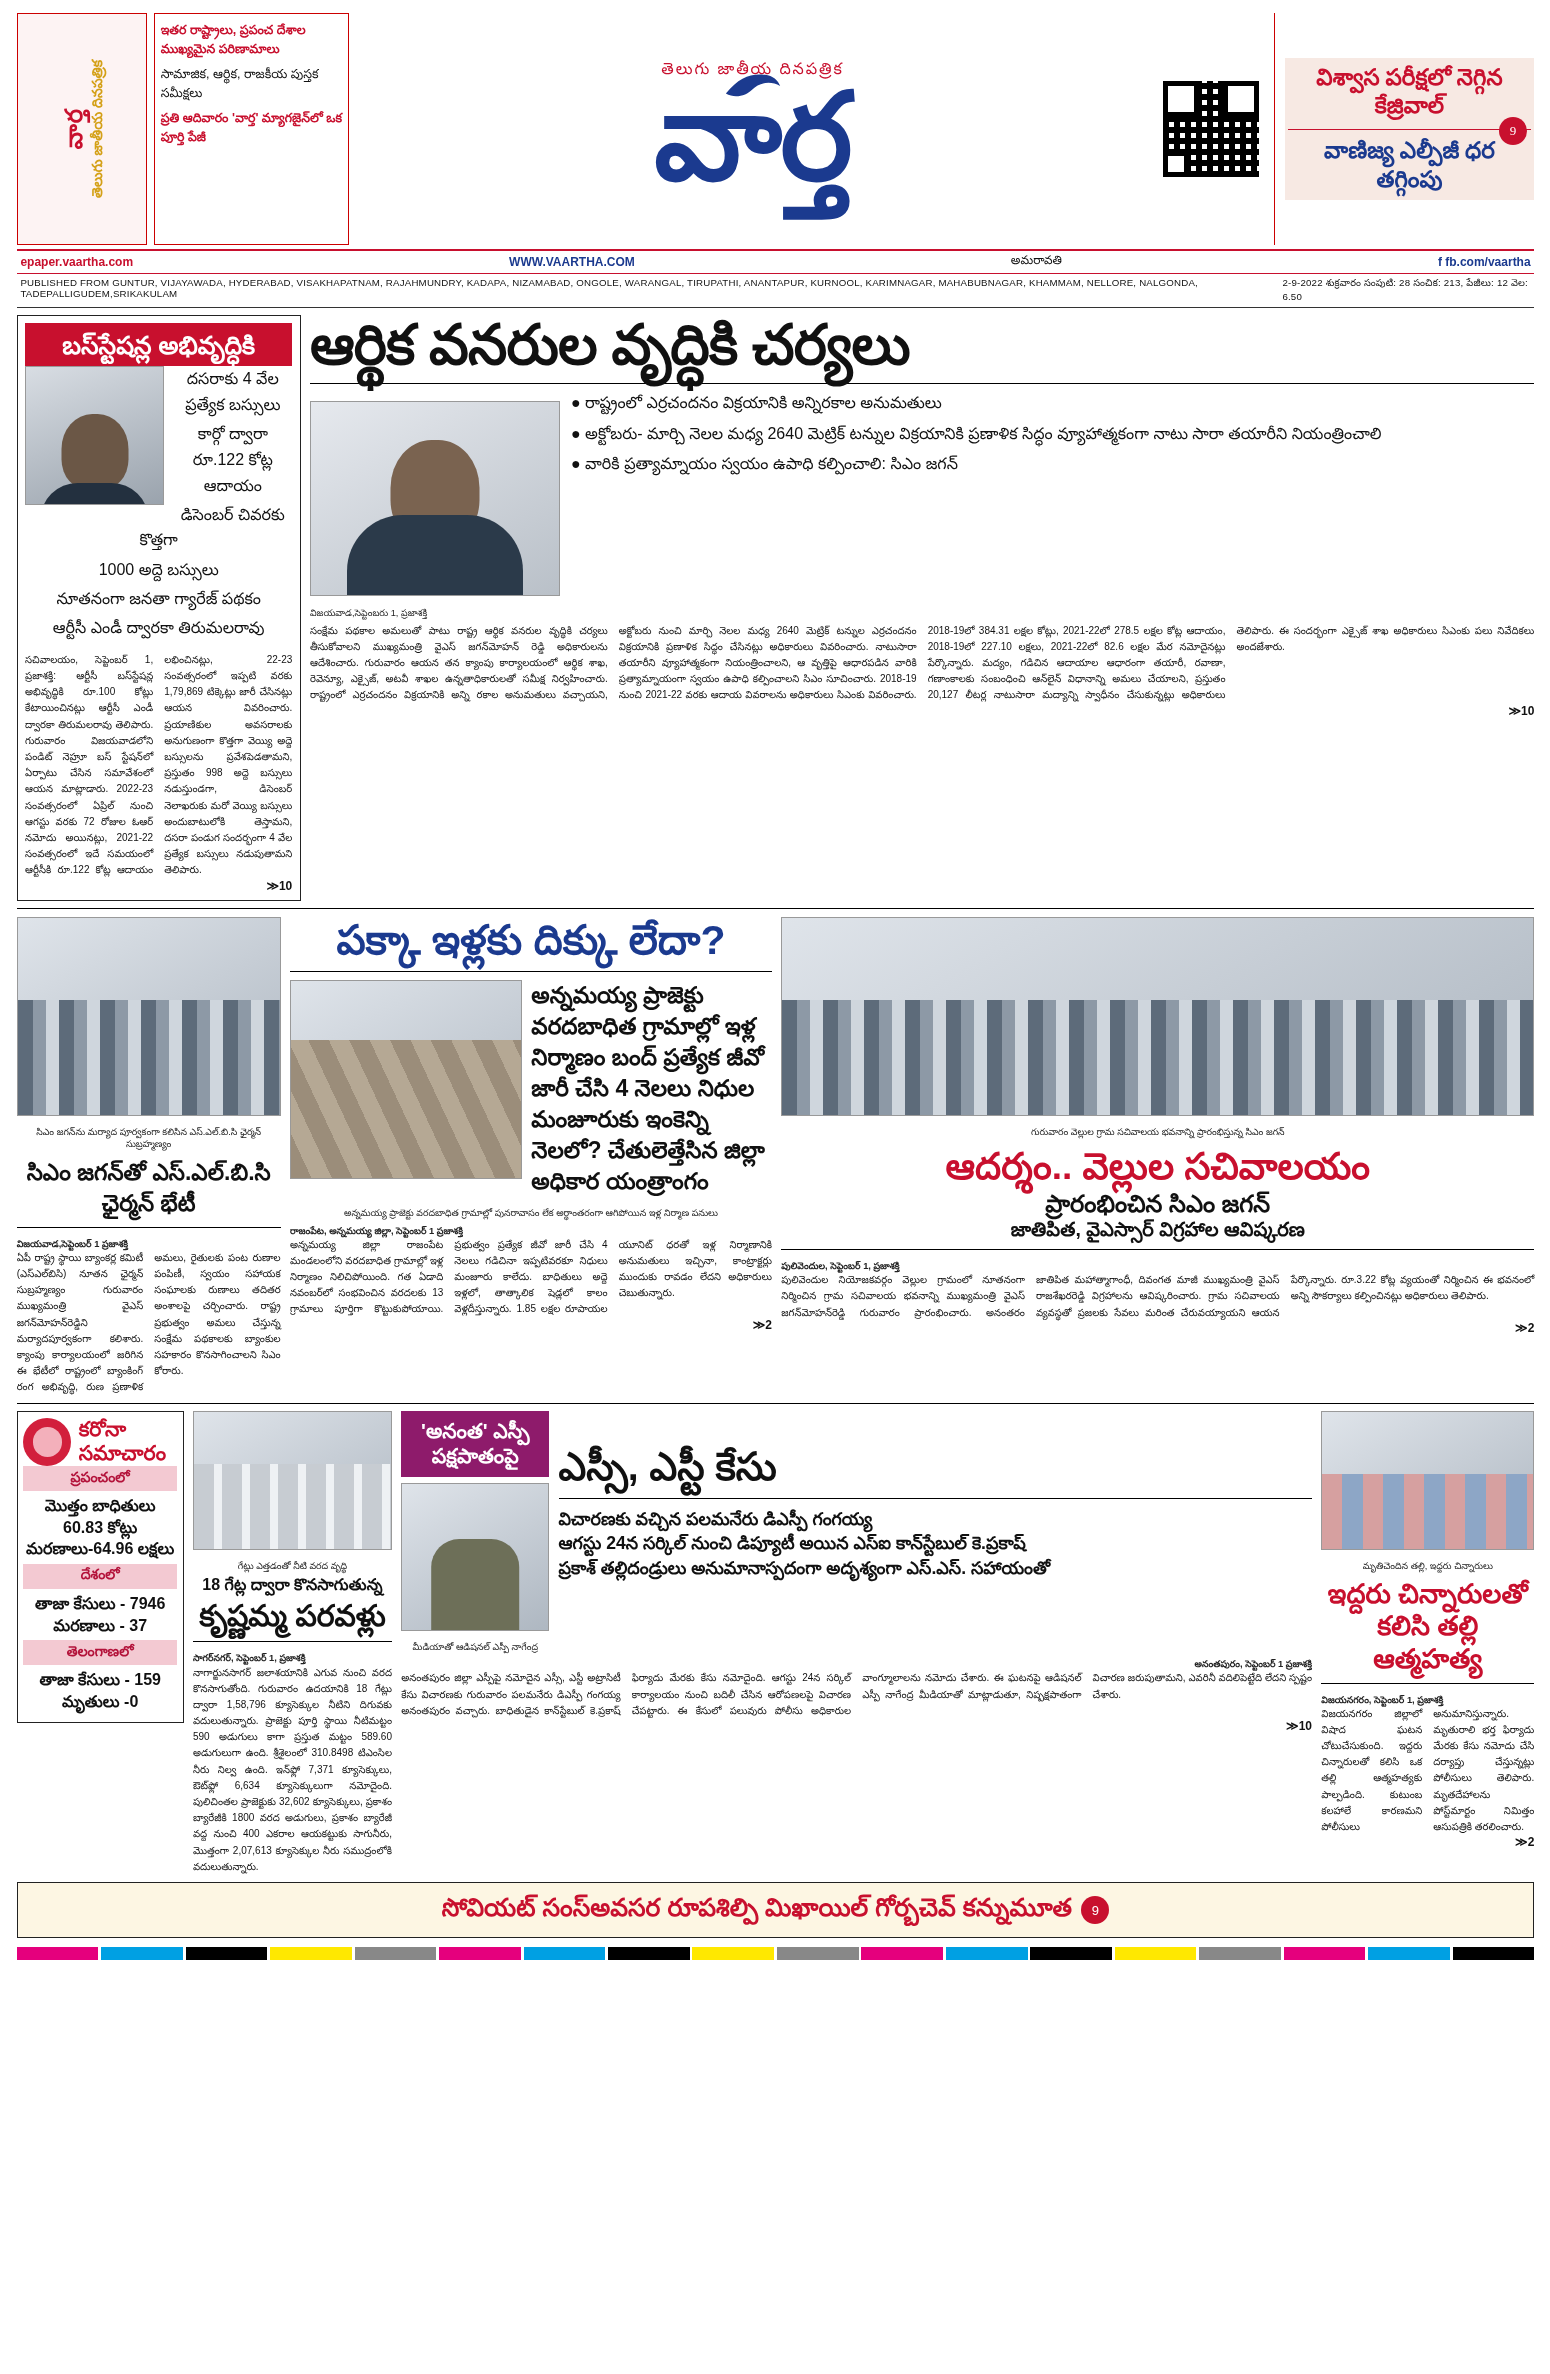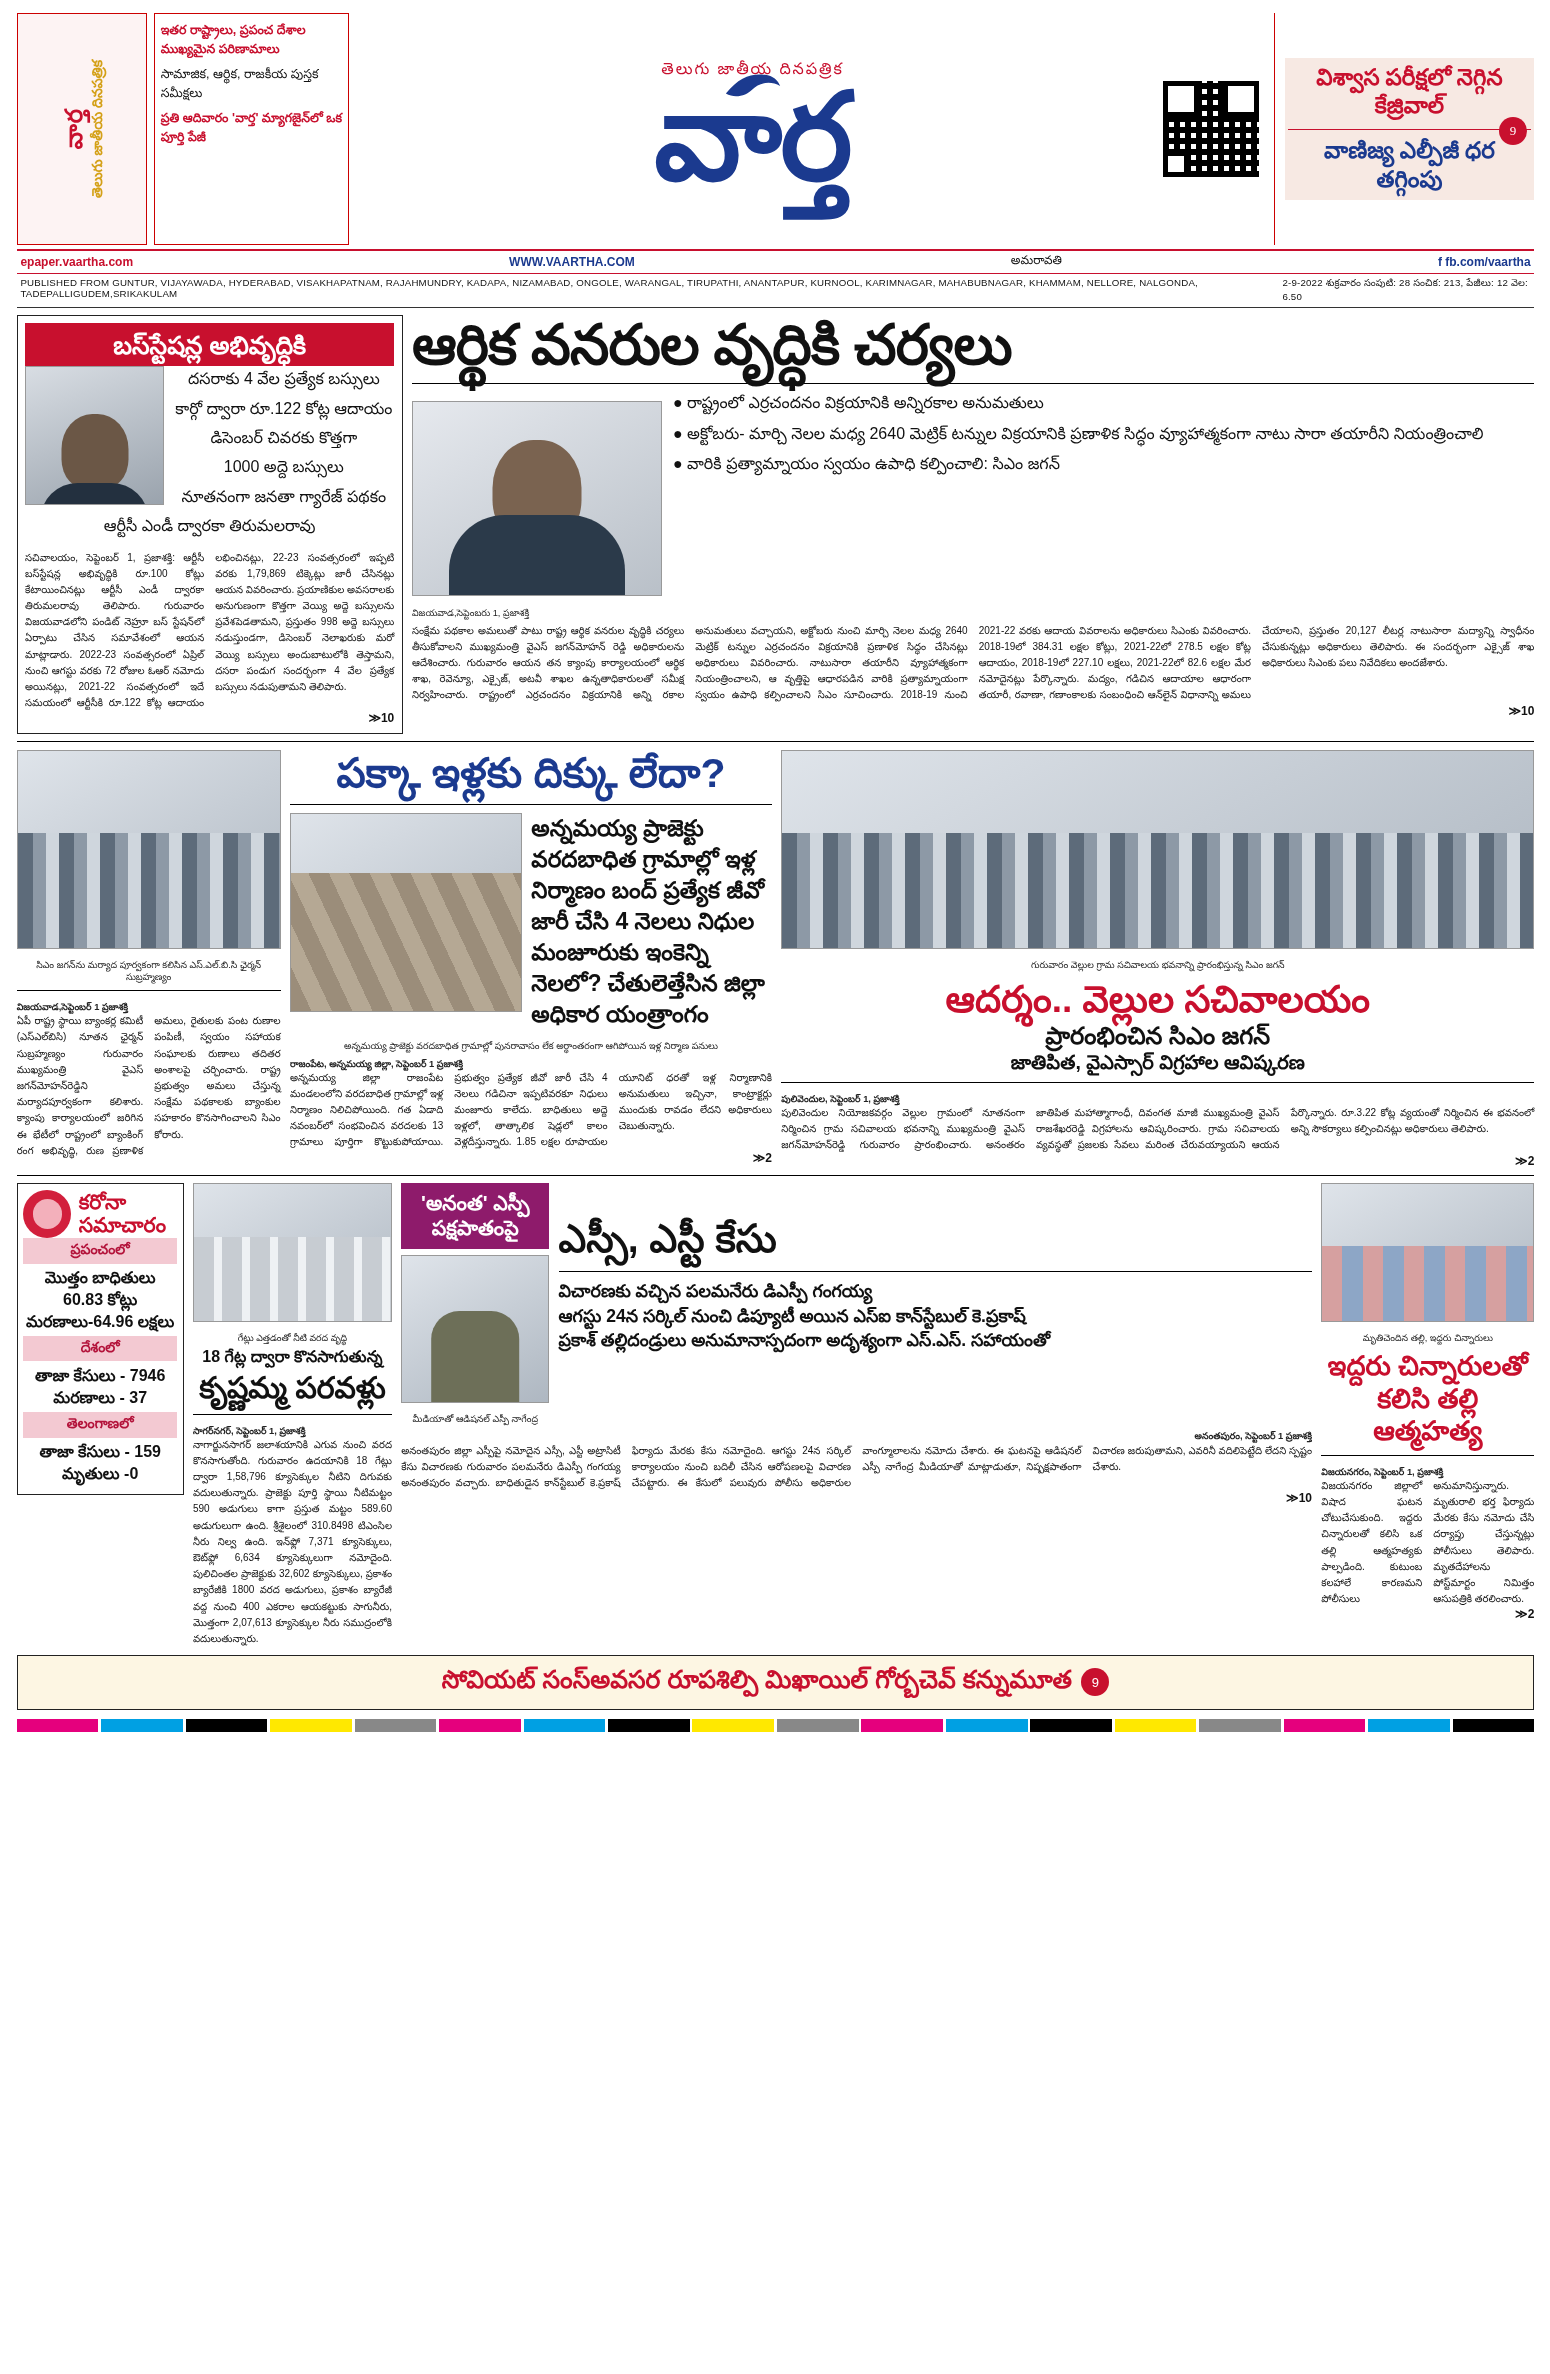--- a/index.html
+++ b/index.html
@@ -57,21 +57,21 @@
   .strip .blue { color:#1b3a8f; font-weight:bold; }
   .pubrow { display:flex; justify-content:space-between; font-size:9.7px; padding:2.8px 3.7px 4.6px;
             border-bottom:1.9px solid #333; letter-spacing:0.2px;gap:24px;}
 
   
   .row { display:flex; gap:9.3px; margin-top:7.4px; }
   .col { }
   .hr { border-top:0.9px solid #000; margin:7.4px 0; }
 
   
-  .leadbox { width:386px; border:0.9px solid #222; padding:7.4px; }
+  .leadbox { width:284px; border:0.9px solid #222; padding:7.4px; }
   .redband { background:#c8102e; color:#fff; text-align:center; font-size:25px; font-weight:bold;
              padding:6.5px 3.7px; line-height:1.2;}
   .bignum { text-align:center; font-size:48px; font-weight:bold; color:#111; margin:5.6px 0 7.4px; }
   .leadphoto { width:139px; height:139px; background:linear-gradient(160deg,#d8dde3,#9aa3ad);
                float:left; margin:0 9.3px 5.6px 0; border:0.9px solid #999; position:relative; overflow:hidden;}
   .face { position:absolute; left:50%; top:34%; transform:translateX(-50%); width:67px; height:76px;
           background:#6b5746; border-radius:46% 46% 40% 40%; }
   .face:after{content:"";position:absolute;left:-20.4px;top:69px;width:108px;height:74px;background:#23303f;border-radius:37px 37px 0 0;}
   .bullets { font-size:16px; line-height:1.6; text-align:center; }
   .bullets div { margin-bottom:3.7px; }
@@ -237,20 +237,21 @@
     </div>
   </div>
 
   <div class="hr"></div>
 
   <div class="row">
 
     <div class="col" style="width:264px;">
       <div class="ph people" style="width:100%;height:199px;"></div>
       <div class="cap">సిఎం జగన్‌ను మర్యాద పూర్వకంగా కలిసిన ఎస్.ఎల్.బి.సి ఛైర్మన్ సుబ్రహ్మణ్యం</div>
+      <div class="h-black-md" style="text-align:center;margin-top:7.4px;">సిఎం జగన్‌తో ఎస్.ఎల్.బి.సి ఛైర్మన్ భేటీ</div>
       <div class="hr"></div>
       <div class="cap" style="text-align:left;font-weight:bold;">విజయవాడ,సెప్టెంబర్ 1 ప్రజాశక్తి</div>
       <div class="body-te cols2">ఏపీ రాష్ట్ర స్థాయి బ్యాంకర్ల కమిటీ (ఎస్ఎల్‌బిసి) నూతన ఛైర్మన్ సుబ్రహ్మణ్యం గురువారం ముఖ్యమంత్రి వైఎస్ జగన్‌మోహన్‌రెడ్డిని మర్యాదపూర్వకంగా కలిశారు. క్యాంపు కార్యాలయంలో జరిగిన ఈ భేటీలో రాష్ట్రంలో బ్యాంకింగ్ రంగ అభివృద్ధి, రుణ ప్రణాళిక అమలు, రైతులకు పంట రుణాల పంపిణీ, స్వయం సహాయక సంఘాలకు రుణాలు తదితర అంశాలపై చర్చించారు. రాష్ట్ర ప్రభుత్వం అమలు చేస్తున్న సంక్షేమ పథకాలకు బ్యాంకుల సహకారం కొనసాగించాలని సిఎం కోరారు.</div>
     </div>
 
     <div class="col" style="width:482px;">
       <div class="h-blue-lg">పక్కా ఇళ్లకు దిక్కు లేదా?</div>
       <div class="hr"></div>
       <div style="display:flex;gap:9.3px;">
         <div class="ph rocks" style="width:232px;height:199px;flex:none;"></div>

